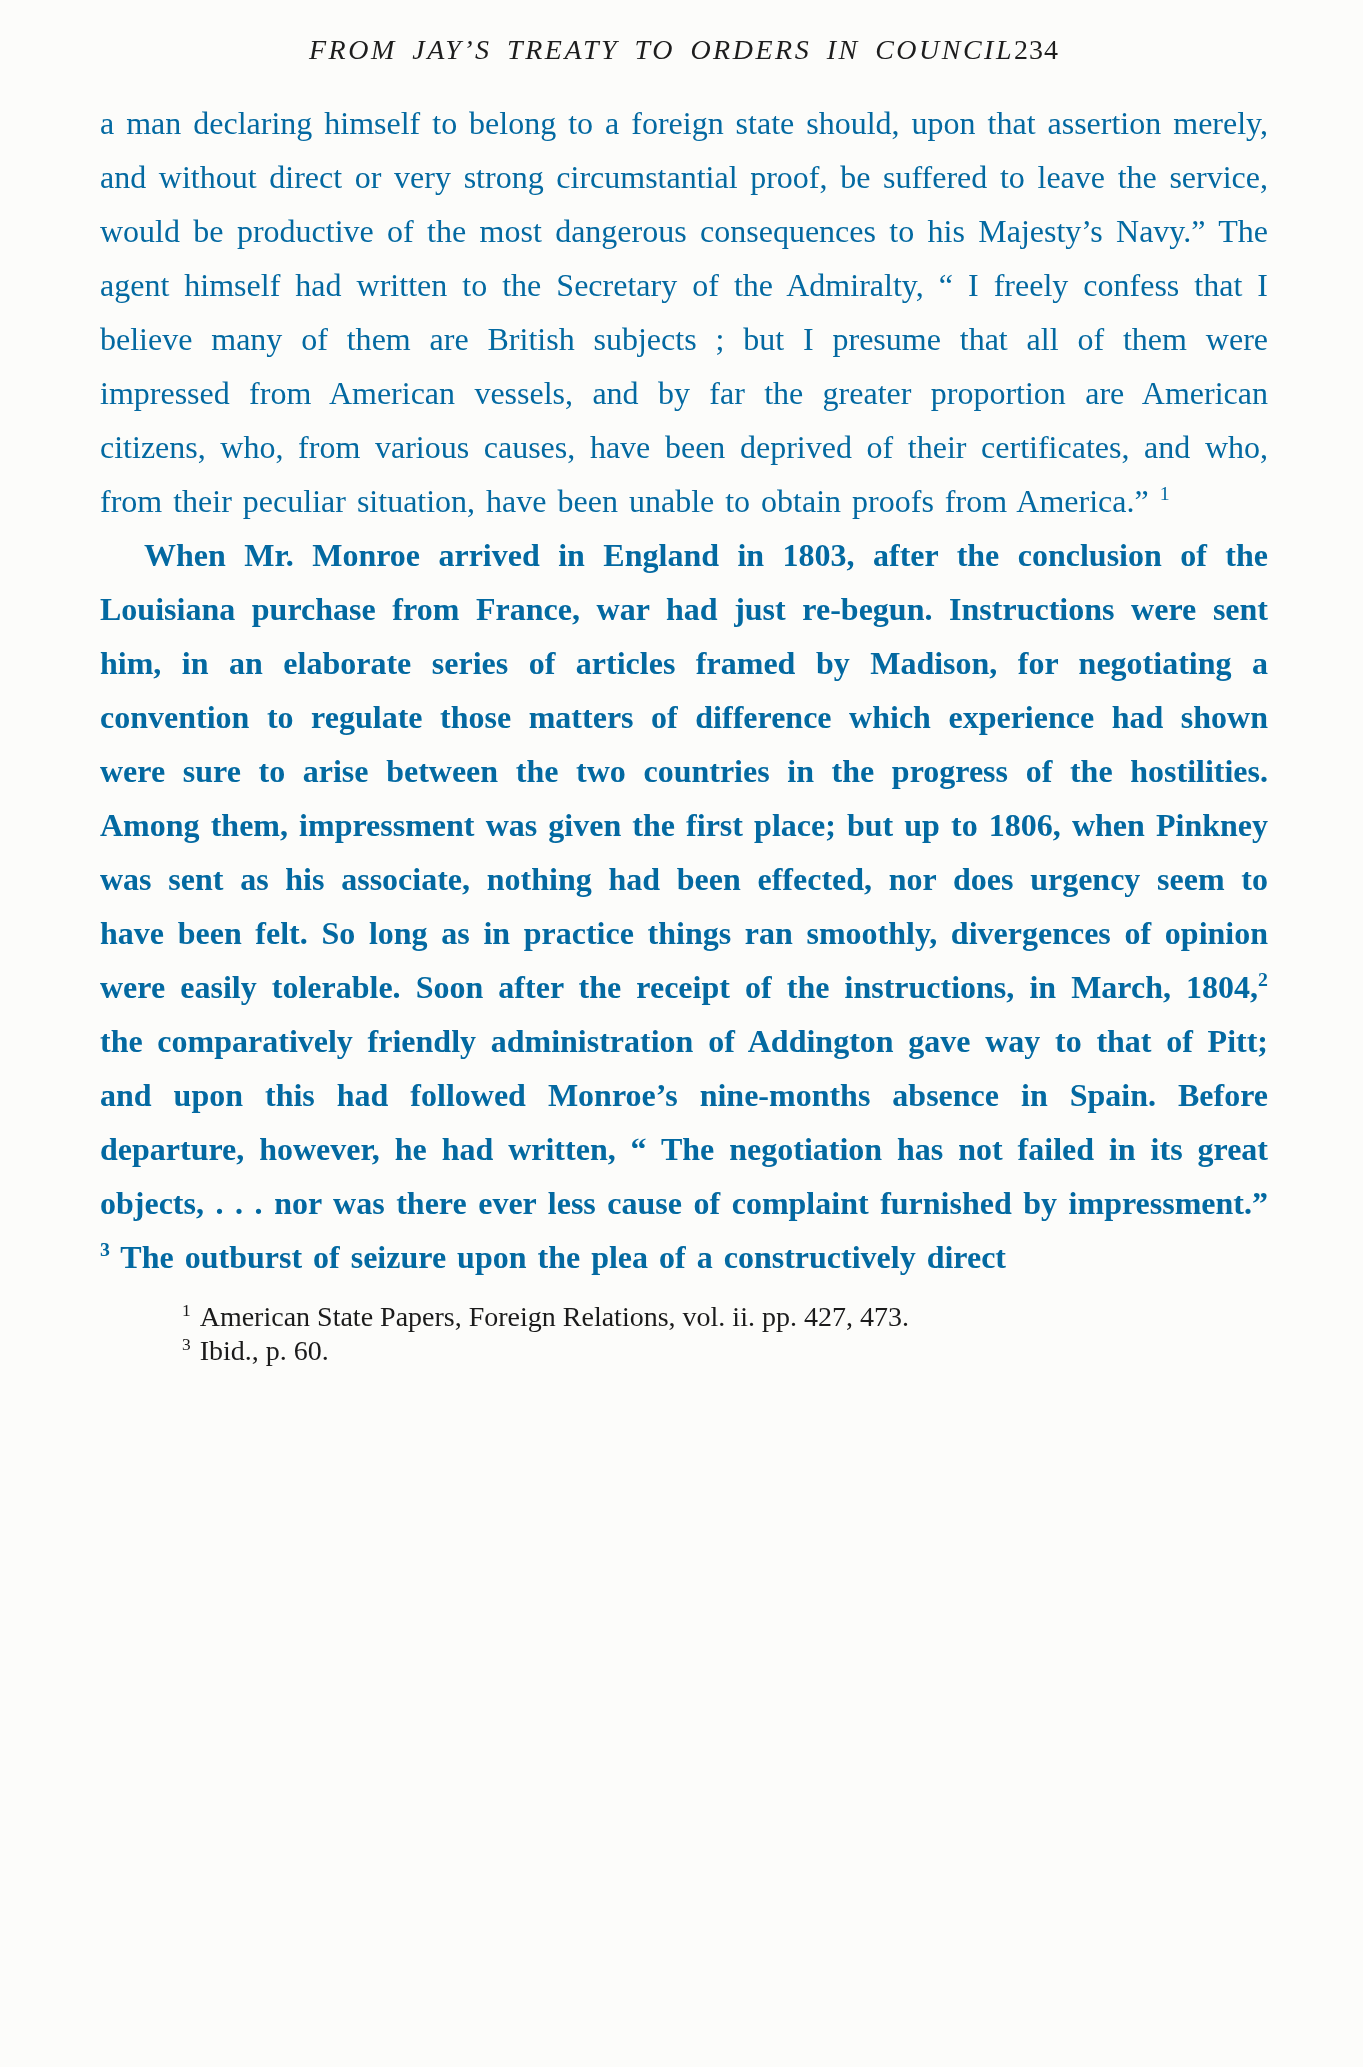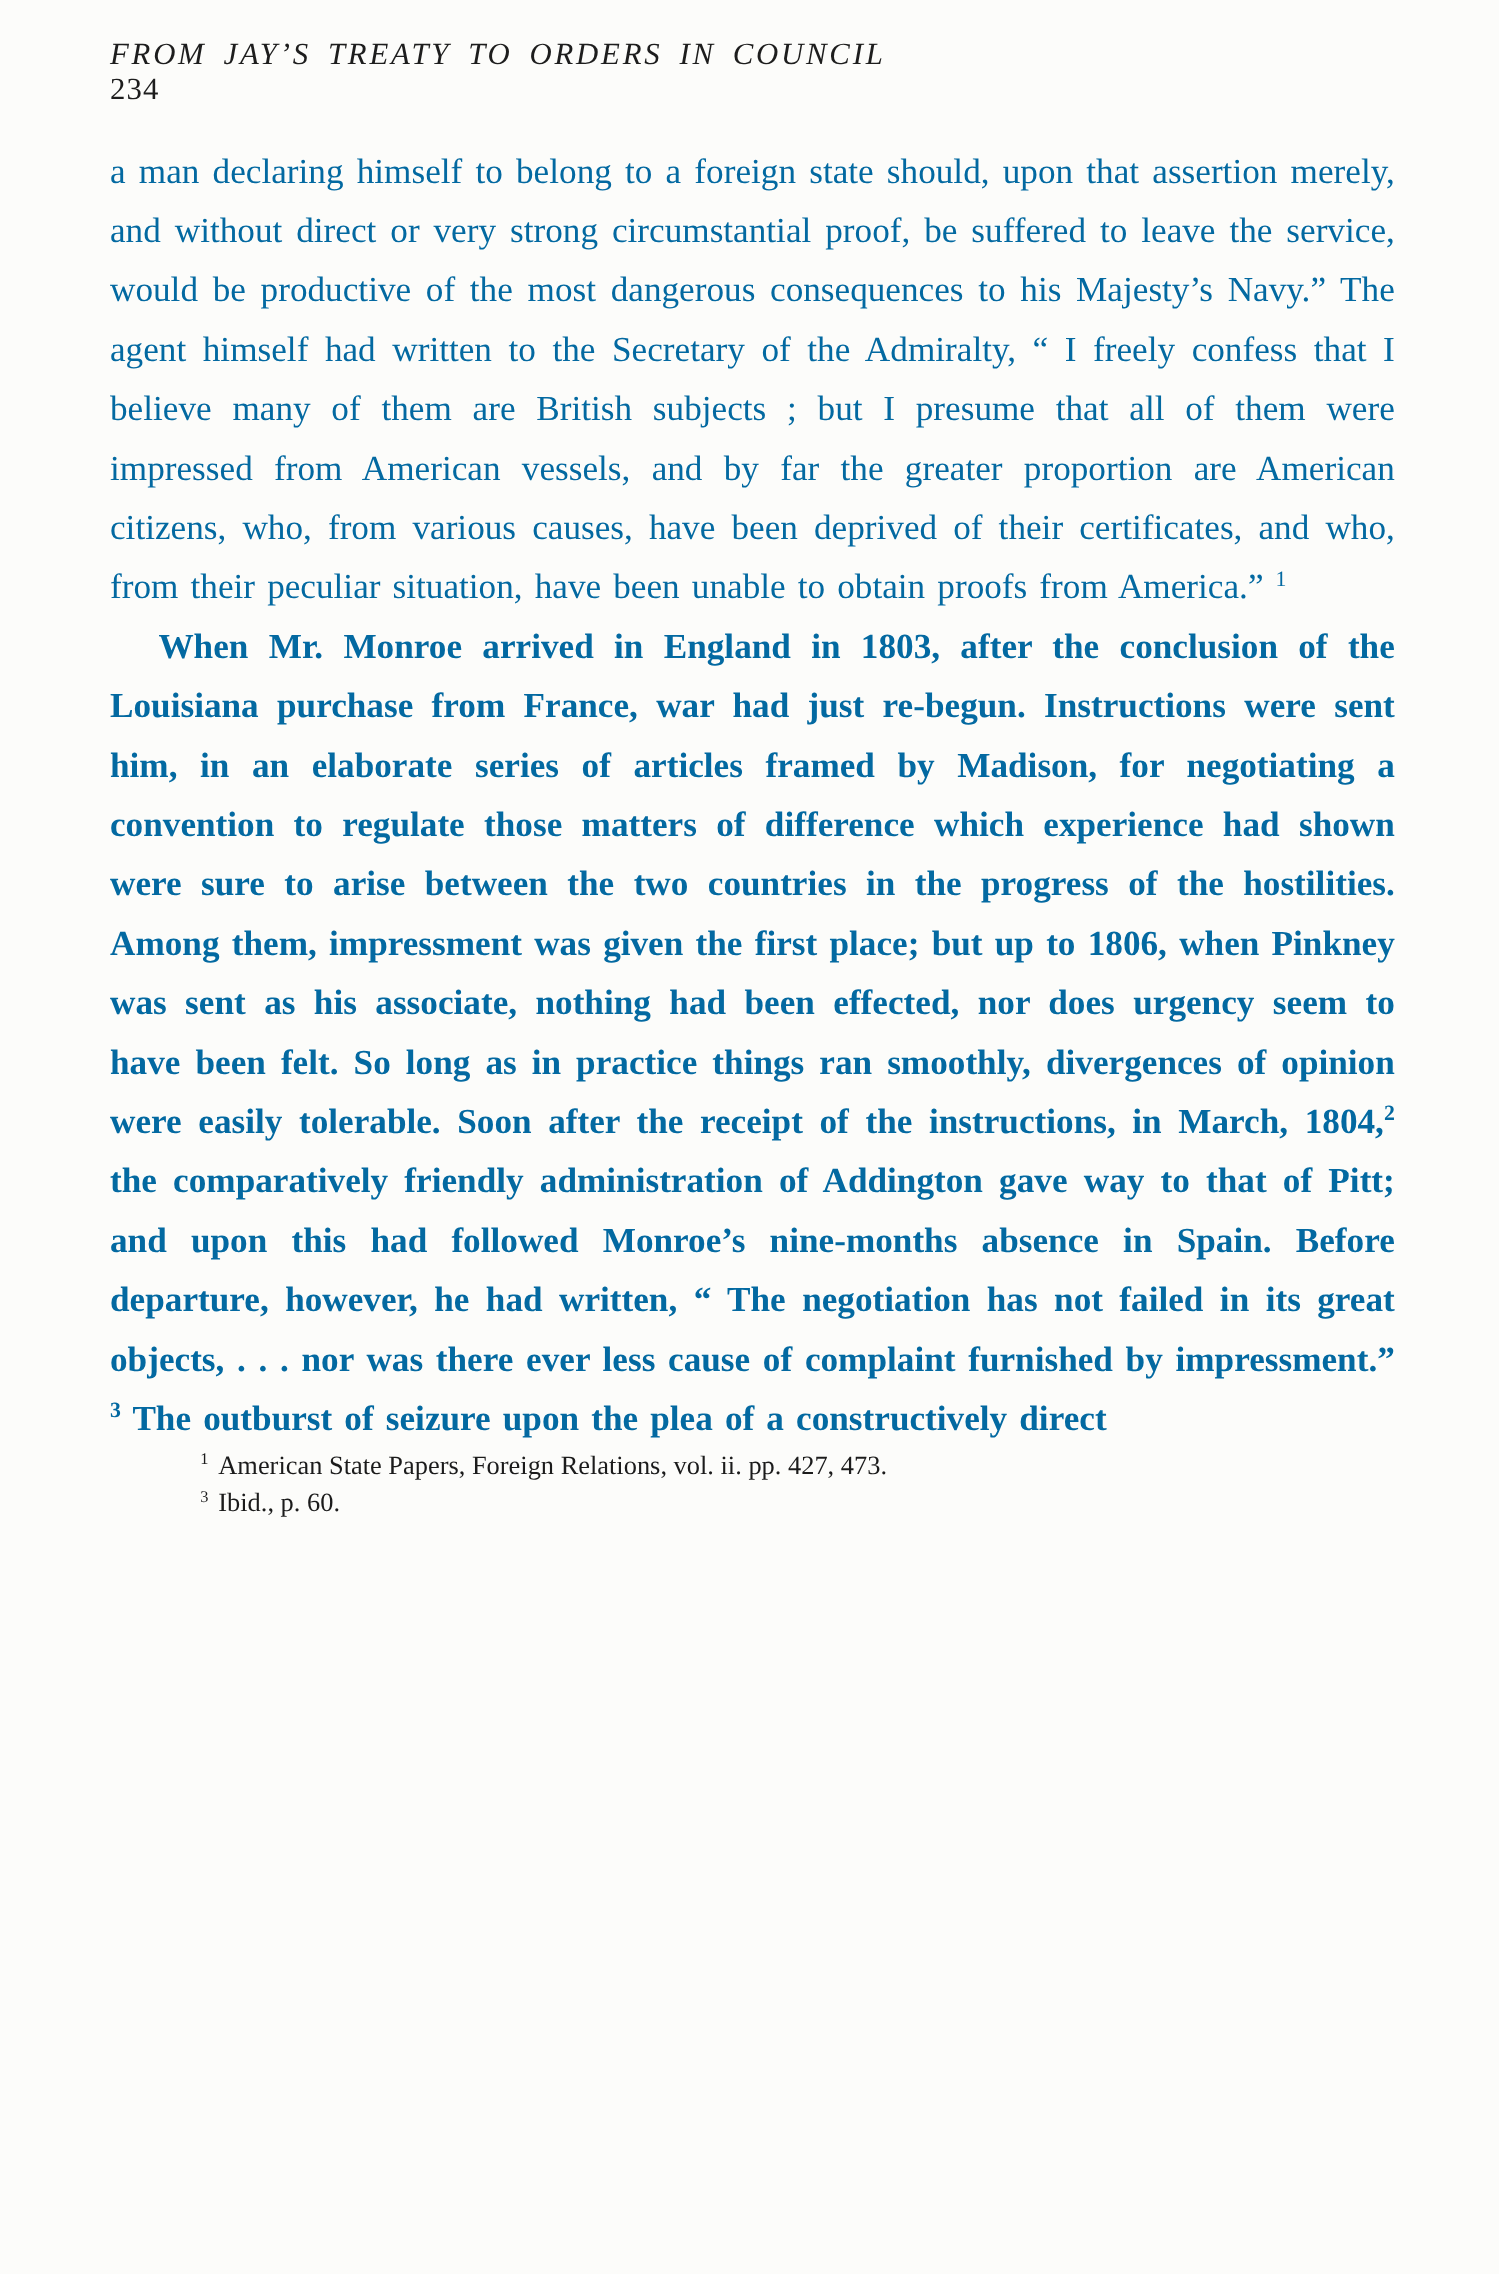--- a/index.html
+++ b/index.html
@@ -13,25 +13,24 @@
     width: 1363px;
     height: 2067px;
     box-sizing: border-box;
     background: #fcfcfa;
     color: #1d1d1d;
     padding: 34px 95px 28px 100px;
     overflow: hidden;
   }
   .running-header {
     display: flex;
-    justify-content: flex-end;
+    justify-content: center;
     align-items: baseline;
     font-size: 28px;
     margin-bottom: 30px;
-    flex-direction: column;
   }
   .header-title {
     font-style: italic;
     letter-spacing: 2.5px;
     word-spacing: 6px;
   }
   .header-page-number {
     font-style: normal;
     letter-spacing: 1px;
   }
@@ -49,22 +48,23 @@
   .body-para.indent {
     text-indent: 44px;
     font-weight: bold;
   }
   .body-para sup, .footnote-line sup {
     font-size: 0.62em;
     line-height: 0;
     vertical-align: super;
   }
   .footnotes {
+    margin-top: 16px;
     padding-left: 82px;
-    font-size: 24px;
+    font-size: 28px;
     line-height: 34px;
     color: #1b1b1b;
   }
   .footnote-line sup {
     margin-right: 9px;
   }
 </style>
 </head>
 <body>
 

